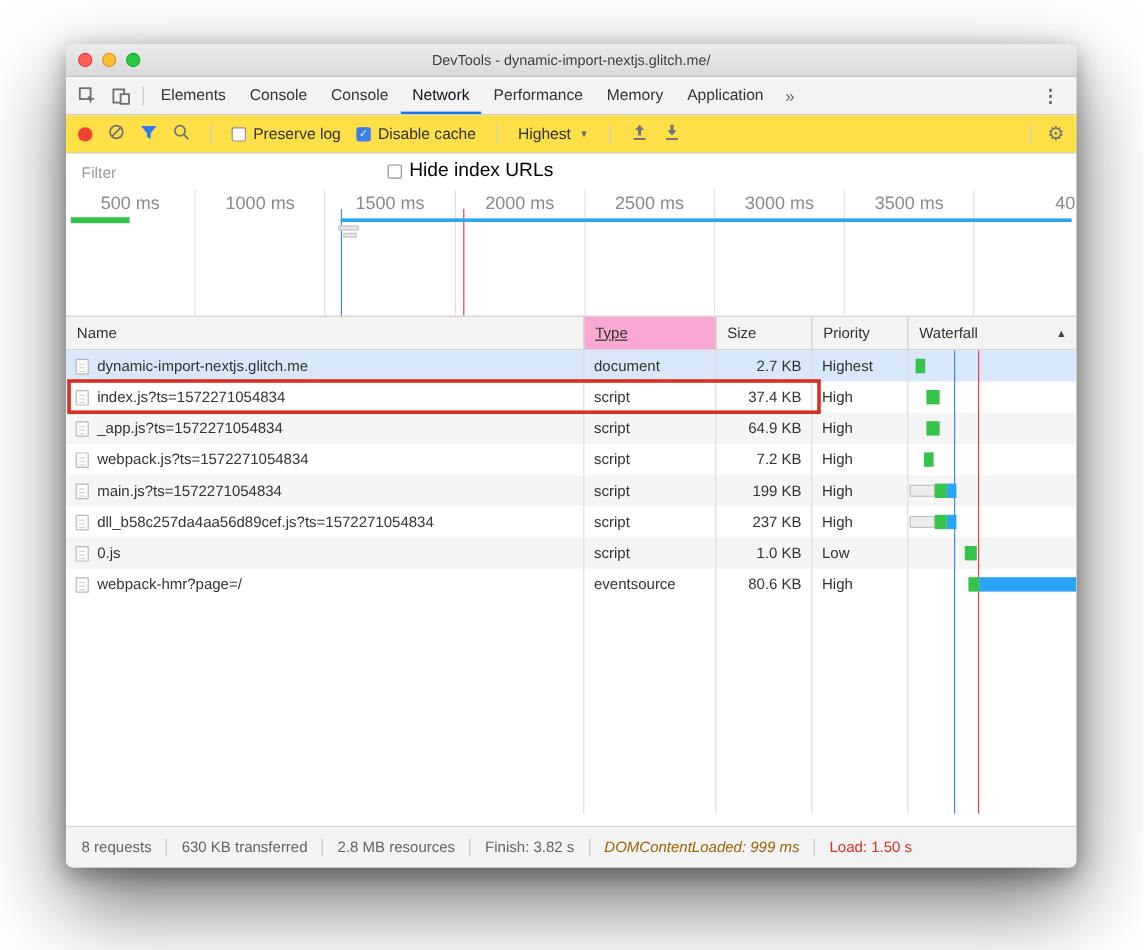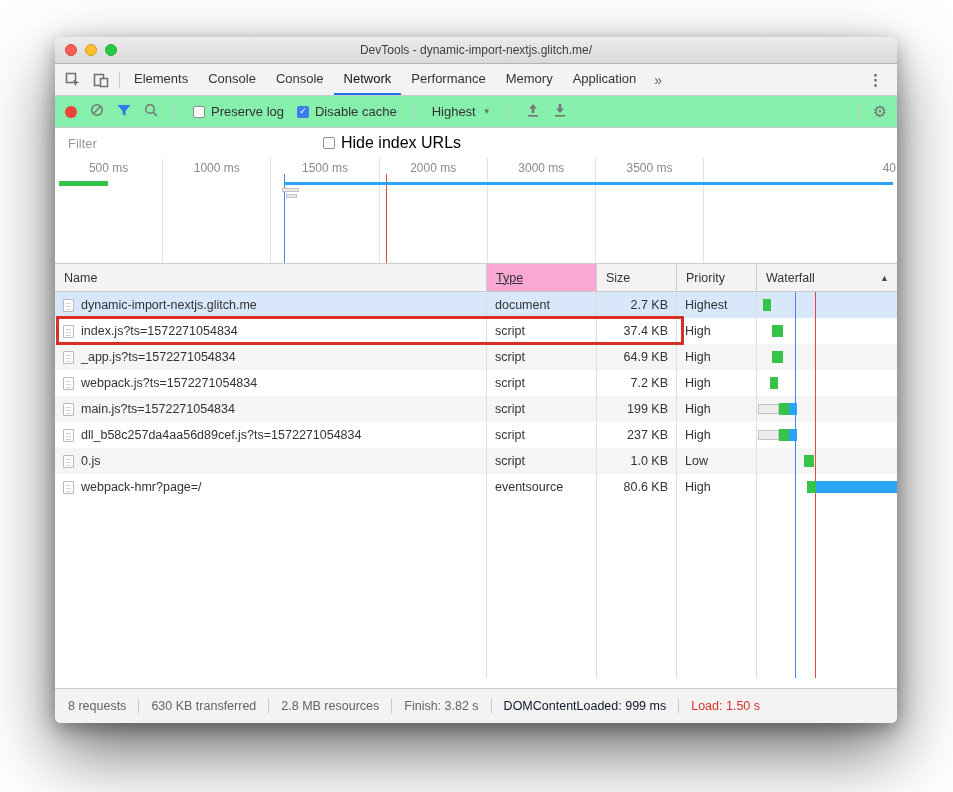--- a/index.html
+++ b/index.html
@@ -28,21 +28,21 @@
     border-bottom:1px solid #ccc;padding:0 4px;}
   .icon-btn{width:28px;display:flex;align-items:center;justify-content:center;align-self:center;height:26px;}
   .vdiv{width:1px;height:16px;background:#ccc;margin:0 4px;align-self:center;}
   .tab{padding:0 10px;display:flex;align-items:center;font-size:13px;color:#333;
     border-bottom:2px solid transparent;box-sizing:border-box;}
   .tab.sel{border-bottom-color:#1a73e8;color:#111;}
   .more-tabs{display:flex;align-items:center;padding:0 8px;font-size:14px;color:#5f6368;}
   .menu-dots{margin-left:auto;display:flex;align-items:center;padding:0 10px;font-size:15px;
     font-weight:bold;color:#5f6368;}
   
-  .toolbar{flex:0 0 31px;display:flex;align-items:center;background:#86efac;
+  .toolbar{flex:0 0 31px;display:flex;align-items:center;background:#fde047;
     border-bottom:1px solid #ccc;padding:0 10px;gap:13px;font-size:13px;color:#333;}
   .record-dot{width:12px;height:12px;border-radius:50%;background:#ee4335;}
   .chk-label{display:flex;align-items:center;gap:6px;}
   .checkbox{width:12px;height:12px;border:1px solid #8f8f8f;border-radius:2px;background:#fff;
     display:inline-flex;align-items:center;justify-content:center;box-sizing:border-box;}
   .checkbox.checked{background:#3b7ef0;border-color:#3b7ef0;}
   .checkbox.checked::after{content:"✓";color:#fff;font-size:9px;line-height:1;}
   .throttle{display:flex;align-items:center;gap:7px;}
   .caret{font-size:8px;color:#6e6e6e;}
   .right-tools{margin-left:auto;display:flex;align-items:center;gap:10px;}
@@ -51,21 +51,21 @@
   .filterrow{flex:0 0 30px;display:flex;align-items:center;padding:0 11px;gap:43px;background:#fff;}
   .filter-input{border:none;outline:none;font-size:13px;width:210px;color:#333;background:transparent;}
   .filter-input::placeholder{color:#999;}
   
   .pillsrow{flex:0 0 31px;display:flex;align-items:center;gap:13px;padding:0 10px;
     font-size:13px;color:#333;border-bottom:1px solid #ccc;background:#fff;}
   .pill{padding:3px 3px;}
   .pill.sel{background:#757575;color:#fff;border-radius:10px;padding:3px 9px;}
   
   .overview{flex:0 0 105px;position:relative;border-bottom:1px solid #ccc;background:#fff;display:flex;}
-  .ov-cell{flex:0 0 12.85%;border-right:1px solid #e2e2e2;font-size:12px;color:#8a8a8a;
+  .ov-cell{flex:0 0 12.85%;border-right:1px solid #e2e2e2;font-size:15px;color:#8a8a8a;
     text-align:center;padding-top:3px;box-sizing:border-box;}
   .ov-cell.last{flex:1;text-align:right;padding-right:1px;border-right:none;overflow:hidden;}
   .ov-bar{position:absolute;}
   .ov-bar.green{background:#36c34a;}
   .ov-bar.blue{background:#2aa4f4;}
   .ov-bar.gray{background:#e9e9e9;border:1px solid #c2c2c2;box-sizing:border-box;}
   .ov-vline{position:absolute;top:16px;bottom:0;width:1px;}
   .ov-vline.dcl{background:#4285f4;}
   .ov-vline.load{background:#df483c;}
   
@@ -97,21 +97,21 @@
   .fill div:last-child{border-right:none;}
   .guide{position:absolute;top:0;bottom:10px;width:1px;z-index:3;pointer-events:none;}
   .guide.dcl{left:740px;background:#4285f4;}
   .guide.load{left:760px;background:#df483c;}
   .red-box{position:absolute;left:1px;top:24px;width:628px;height:29px;border:3px solid #d93025;
     z-index:6;pointer-events:none;box-sizing:border-box;}
   
   .statusbar{flex:0 0 34px;display:flex;align-items:center;gap:12px;padding:0 13px;
     border-top:1px solid #ccc;background:#f3f3f3;font-size:12.5px;color:#646464;}
   .sb-div{width:1px;height:14px;background:#c7c7c7;}
-  .sb-dcl{color:#0f172a;}
+  .sb-dcl{color:#a16207;font-style:italic;}
   .sb-load{color:#d93025;}
 </style>
 </head>
 <body>
 
 <div class="window">
 
   <div class="titlebar">
     <div class="traffic">
       <span class="dot red"></span>
@@ -205,20 +205,21 @@
       <span>Hide index URLs</span>
     </span>
   </div>
 
 
   <div class="overview" id="ov-track">
     <div class="ov-cell">500 ms</div>
     <div class="ov-cell">1000 ms</div>
     <div class="ov-cell">1500 ms</div>
     <div class="ov-cell">2000 ms</div>
+    <div class="ov-cell">2500 ms</div>
     <div class="ov-cell">3000 ms</div>
     <div class="ov-cell">3500 ms</div>
     <div class="ov-cell last">40</div>
     <span class="ov-vline dcl" id="ov-dcl" style="left: 27.2%;"></span>
     <span class="ov-vline load" id="ov-load" style="left: 39.3%;"></span>
   <span class="ov-bar green" style="left: 0.5%; width: 5.8%; top: 23px; height: 5px;"></span>
       <span class="ov-bar blue" style="left: 27.2%; width: 72.3%; top: 24px; height: 3px;"></span>
       <span class="ov-bar gray" style="left: 27%; width: 2%; top: 30px; height: 4px;"></span>
       <span class="ov-bar gray" style="left: 27.4%; width: 1.4%; top: 36px; height: 4px;"></span>
     </div>

